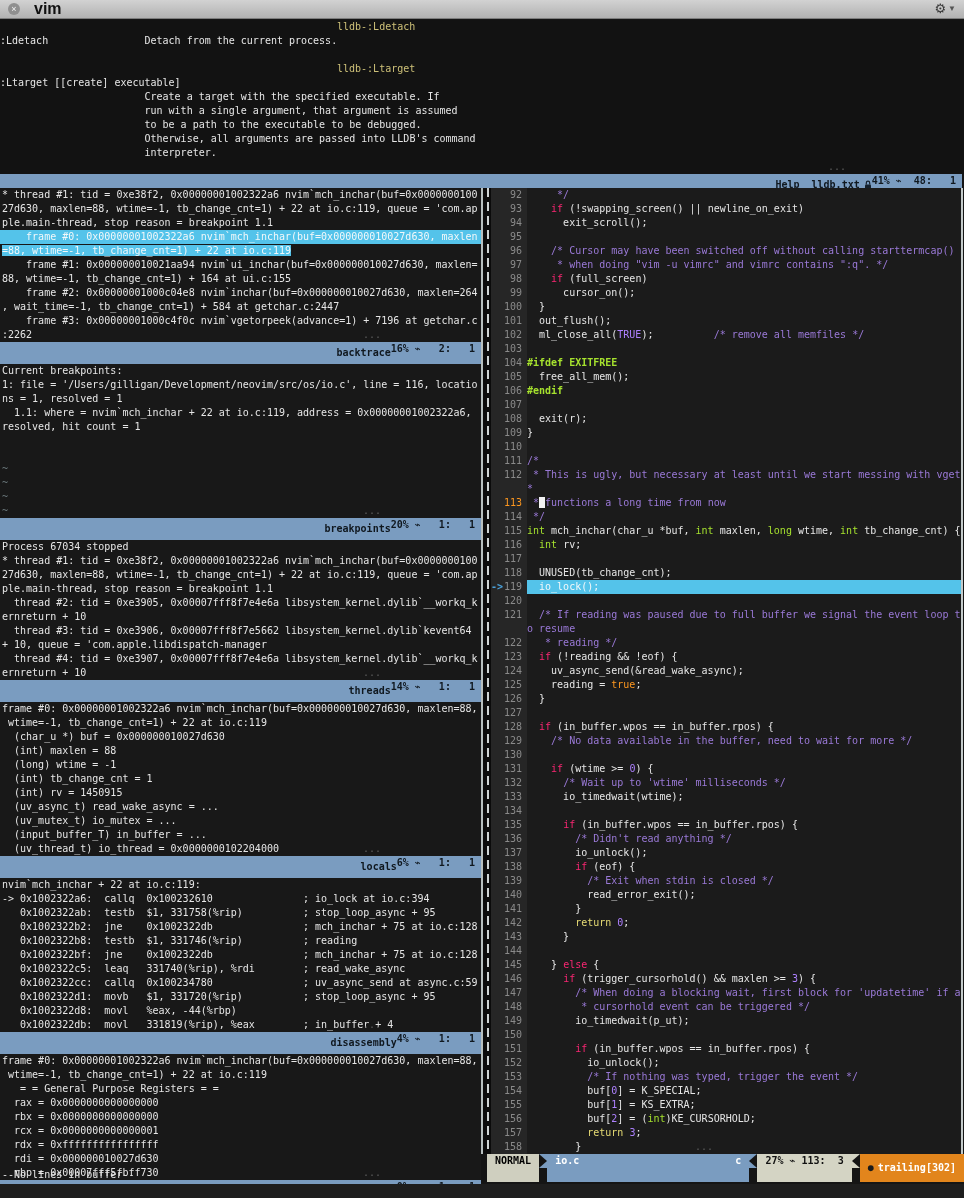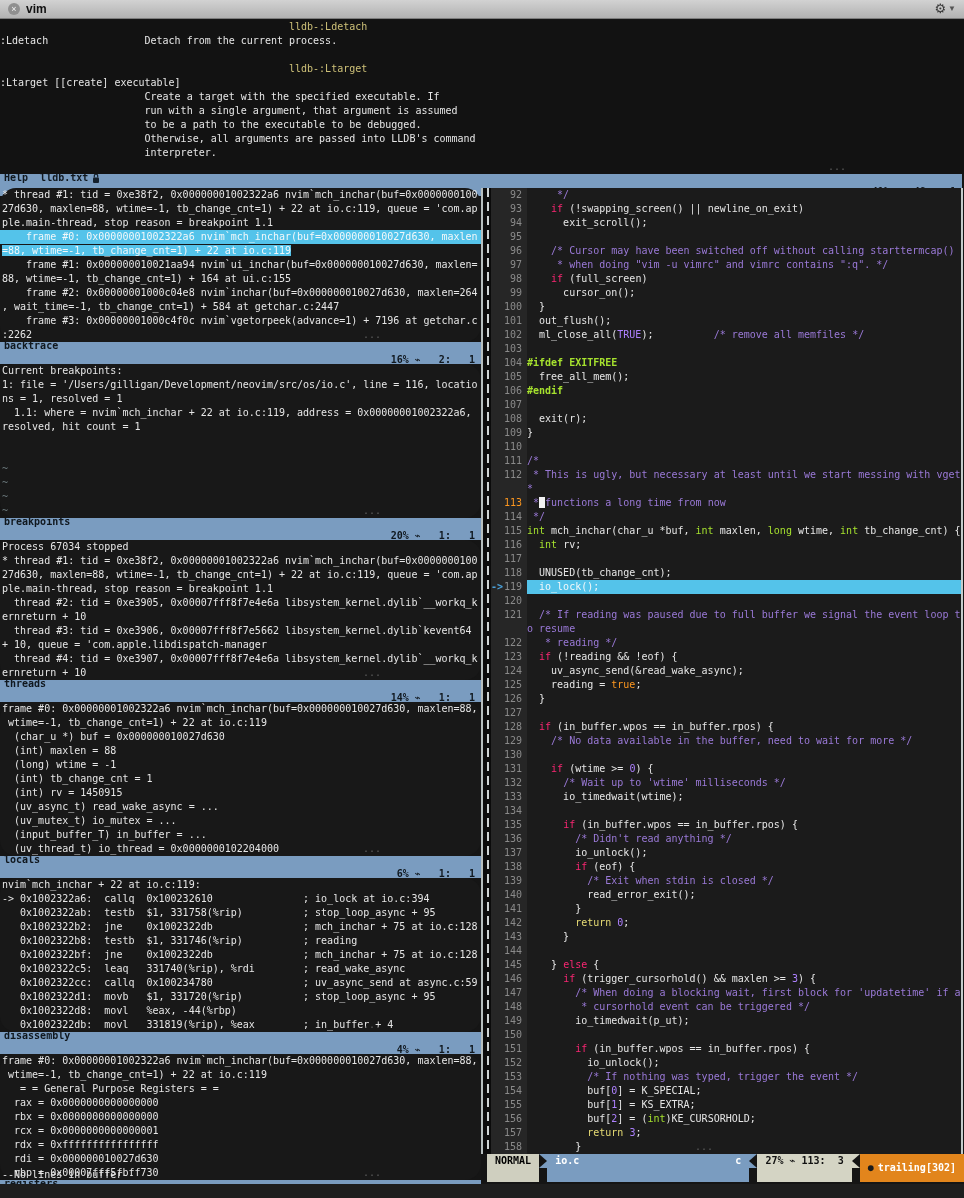--- a/index.html
+++ b/index.html
@@ -4,40 +4,40 @@
 <style>
   html,body{margin:0;padding:0;background:#000;}
   .screen{position:relative;width:964px;height:1198px;overflow:hidden;background:#151515;
     font-family:"DejaVu Sans Mono","DejaVu Sans",monospace;font-size:10px;line-height:14px;color:var(--text,#e6e6e6);}
   
   .titlebar{position:absolute;left:0;top:0;width:964px;height:18px;
     background:linear-gradient(#d2d2d2,#b2b2b2);border-bottom:1px solid #7d7d7d;
     display:flex;align-items:center;font-family:"Liberation Sans",sans-serif;}
   .closebtn{width:12px;height:12px;border-radius:50%;background:#8f8f8f;color:#f2f2f2;
     font-size:9px;line-height:12px;text-align:center;margin-left:8px;cursor:default;}
-  .wtitle{color:#111;font-weight:bold;font-size:12px;margin-left:6px;}
+  .wtitle{color:#111;font-weight:bold;font-size:16px;margin-left:14px;}
   .gear{margin-left:auto;margin-right:8px;color:#3a3a3a;font-size:13px;display:flex;align-items:center;}
   .gear .caret{font-size:8px;margin-left:2px;color:#555;}
   
   .row{height:14px;white-space:pre;overflow:hidden;}
   .tilde{color:#6a777b;}
   .more{position:absolute;bottom:0;color:#5c5c5c;height:14px;}
   
   .help{position:absolute;left:0;top:20px;width:964px;height:154px;background:#121212;}
   .help .more{right:118px;}
-  .c-tag{color:var(--help_tag,#cdc078);}
+  .c-tag{color:var(--help_tag,#cdc078);padding-left:48px;}
   
   .bar{height:22px;background:var(--statusbar_blue,#7a9cc0);color:#10181f;font-weight:bold;
-    display:flex;justify-content:center;padding:0 6px 0 4px;white-space:pre;overflow:hidden;flex-direction:column;}
+    display:flex;justify-content:flex-end;padding:0 6px 0 4px;white-space:pre;overflow:hidden;}
   .helpbar{position:absolute;left:0;top:174px;width:952px;}
   .bleft{display:flex;align-items:center;gap:4px;}
   .bright{text-align:right;}
   
   #left-col{position:absolute;left:0;top:188px;width:481px;}
-  .pane{position:relative;background:#181818;border-radius:16px;}
+  .pane{position:relative;background:#181818;}
   .pane .row{padding-left:2px;}
   .pane .more{right:100px;}
   .hlrow{background:var(--highlight_cyan,#54c3ea);color:#f2f8fa;}
   .hltext{background:var(--highlight_cyan,#54c3ea);color:#f2f8fa;}
   
   .vsep{position:absolute;left:481px;top:188px;width:10px;height:980px;background:#0b0b0b;}
   .vsep:before{content:"";position:absolute;left:0;top:0;bottom:0;width:2px;background:#b7bfbf;}
   .vsep:after{content:"";position:absolute;left:6px;top:0;bottom:0;width:2px;
     background:repeating-linear-gradient(to bottom,#cfd4d4 0 9px,transparent 9px 14px);}
   .rsep{position:absolute;left:961px;top:188px;width:2px;height:966px;background:#c4cbcb;}

